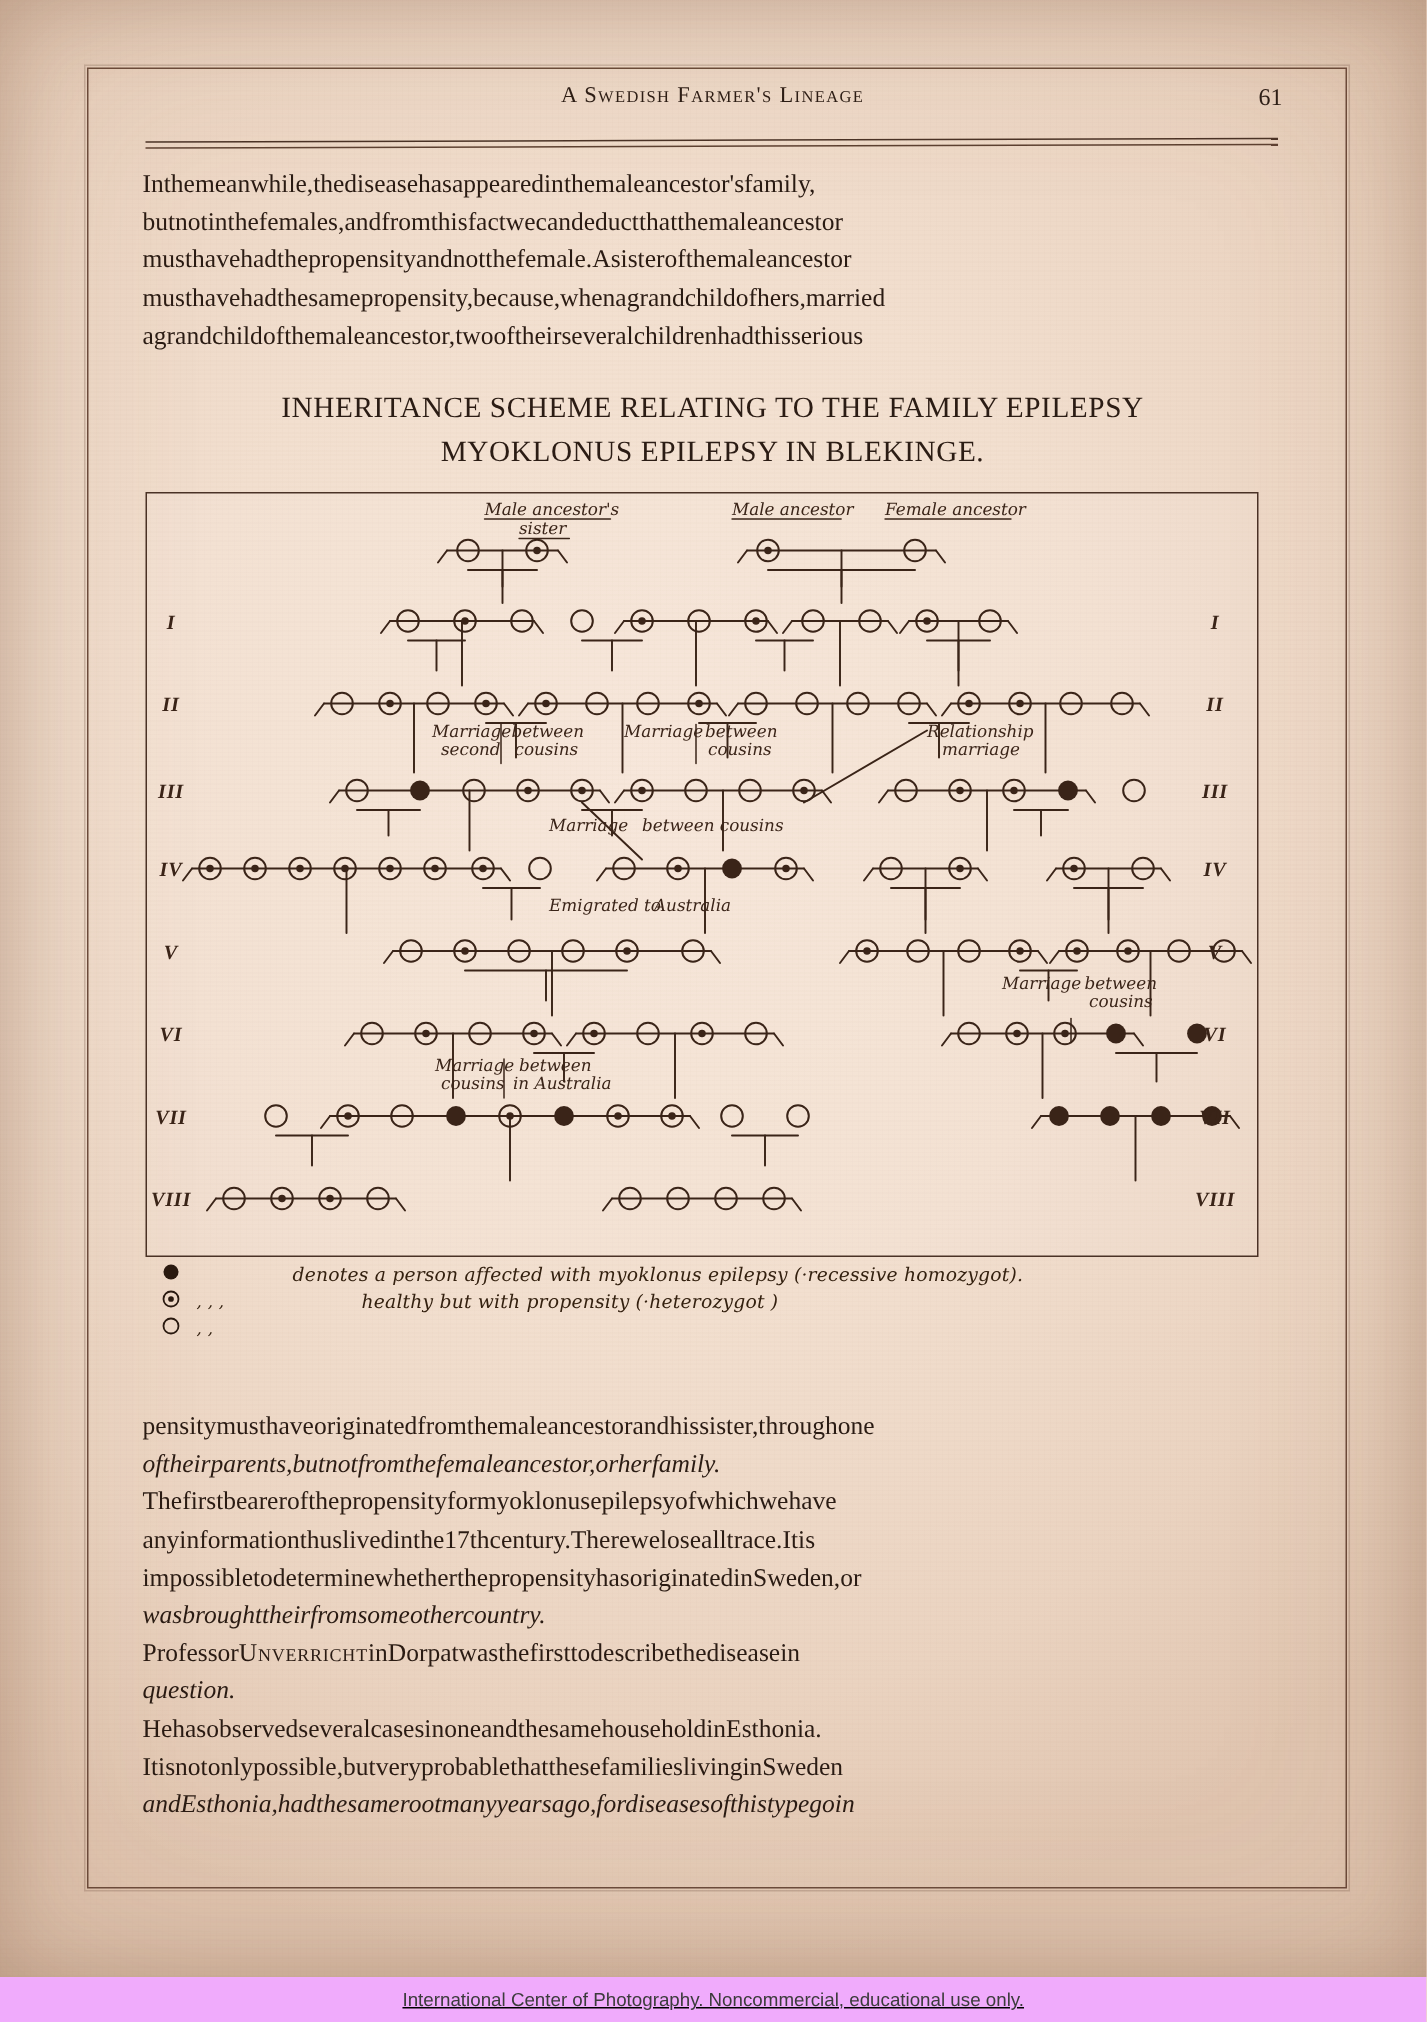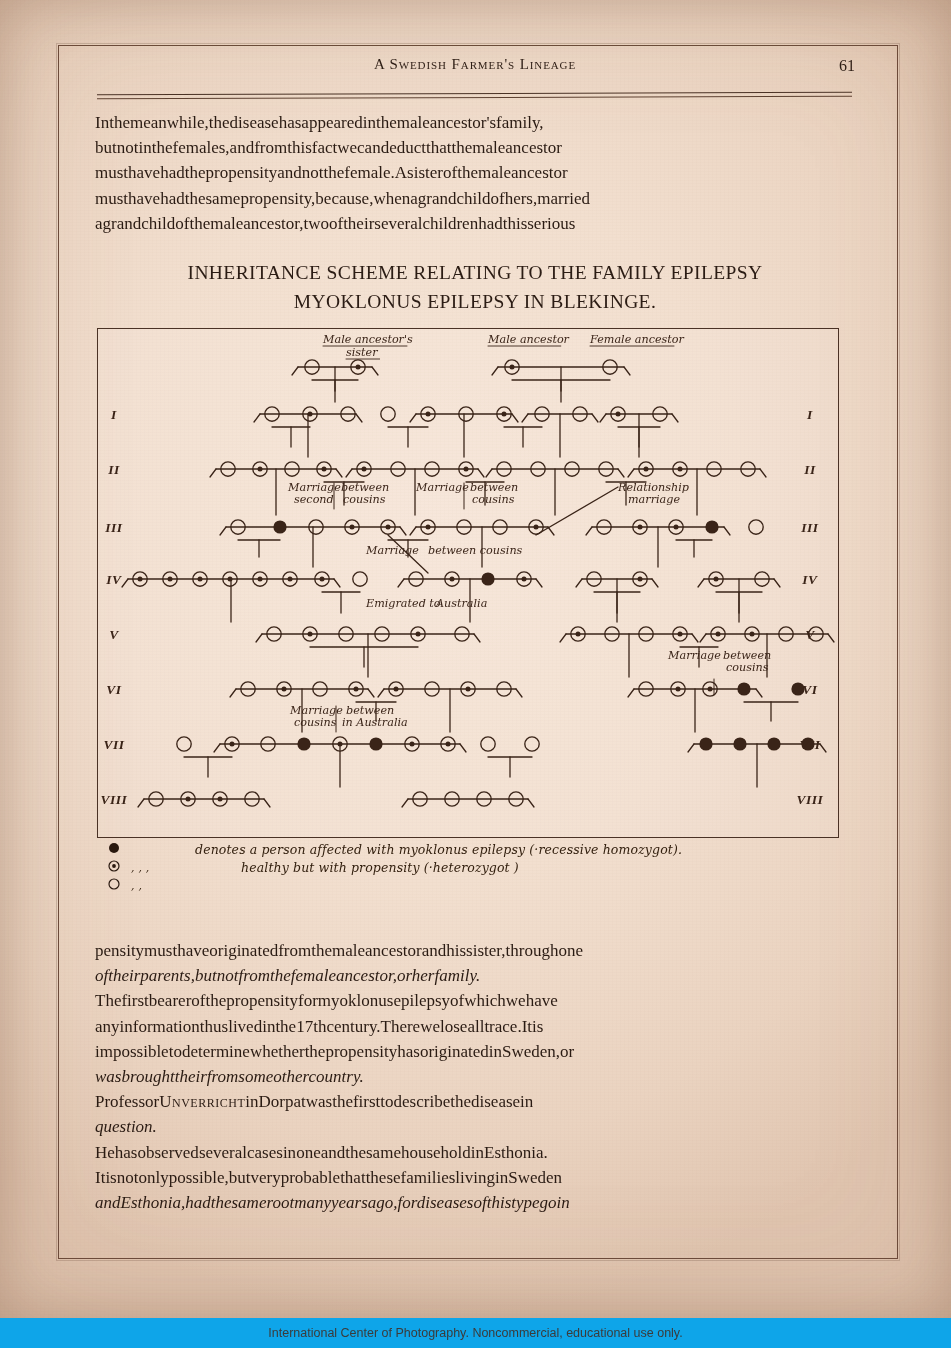--- a/index.html
+++ b/index.html
@@ -96,21 +96,22 @@
     margin-top:1px;
   }
   .legrow .sym{width:34px;text-align:center;flex:0 0 34px;}
   .legrow .dots{flex:0 0 64px;letter-spacing:.02em;font-size:11px;}
   .legrow.r2 .txt{margin-left:46px;}
   .legrow.r3 .dots{flex:0 0 48px;}
 
   
   #footer{
     position:absolute;left:0;top:1318px;width:951px;height:30px;z-index:4;
-    background:#0ea5e9;
+    background:#f0abfc;
+    text-decoration:underline;
   }
   #footer span{
     display:block;text-align:center;line-height:30px;
     font-family:"Liberation Sans",sans-serif;font-size:12.5px;color:#3b3b3b;
   }
   
   #edge{
     position:absolute;left:0;top:0;width:951px;height:1318px;z-index:5;
     pointer-events:none;
     box-shadow:inset 0 0 55px rgba(120,80,55,.30), inset 0 0 140px rgba(140,100,70,.16);

